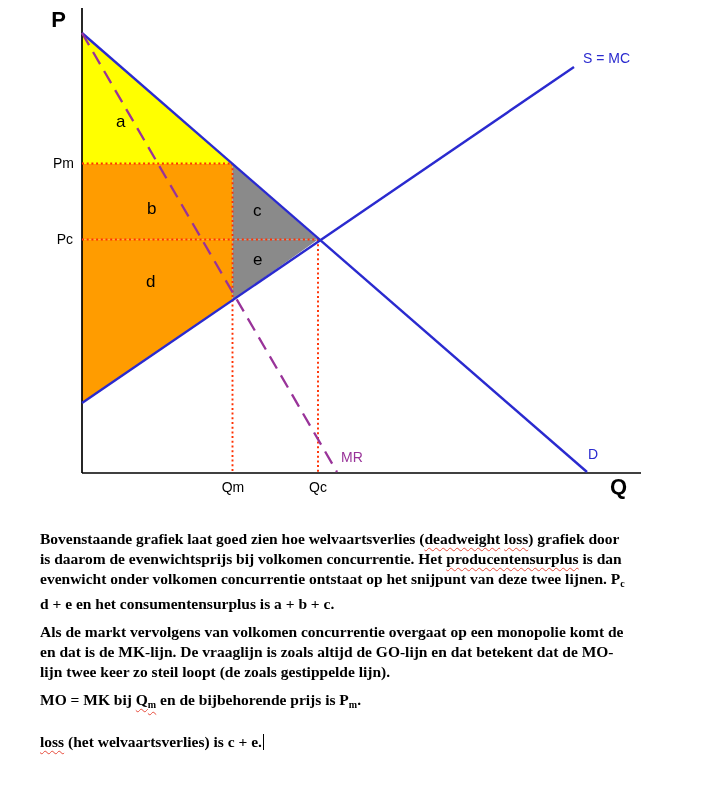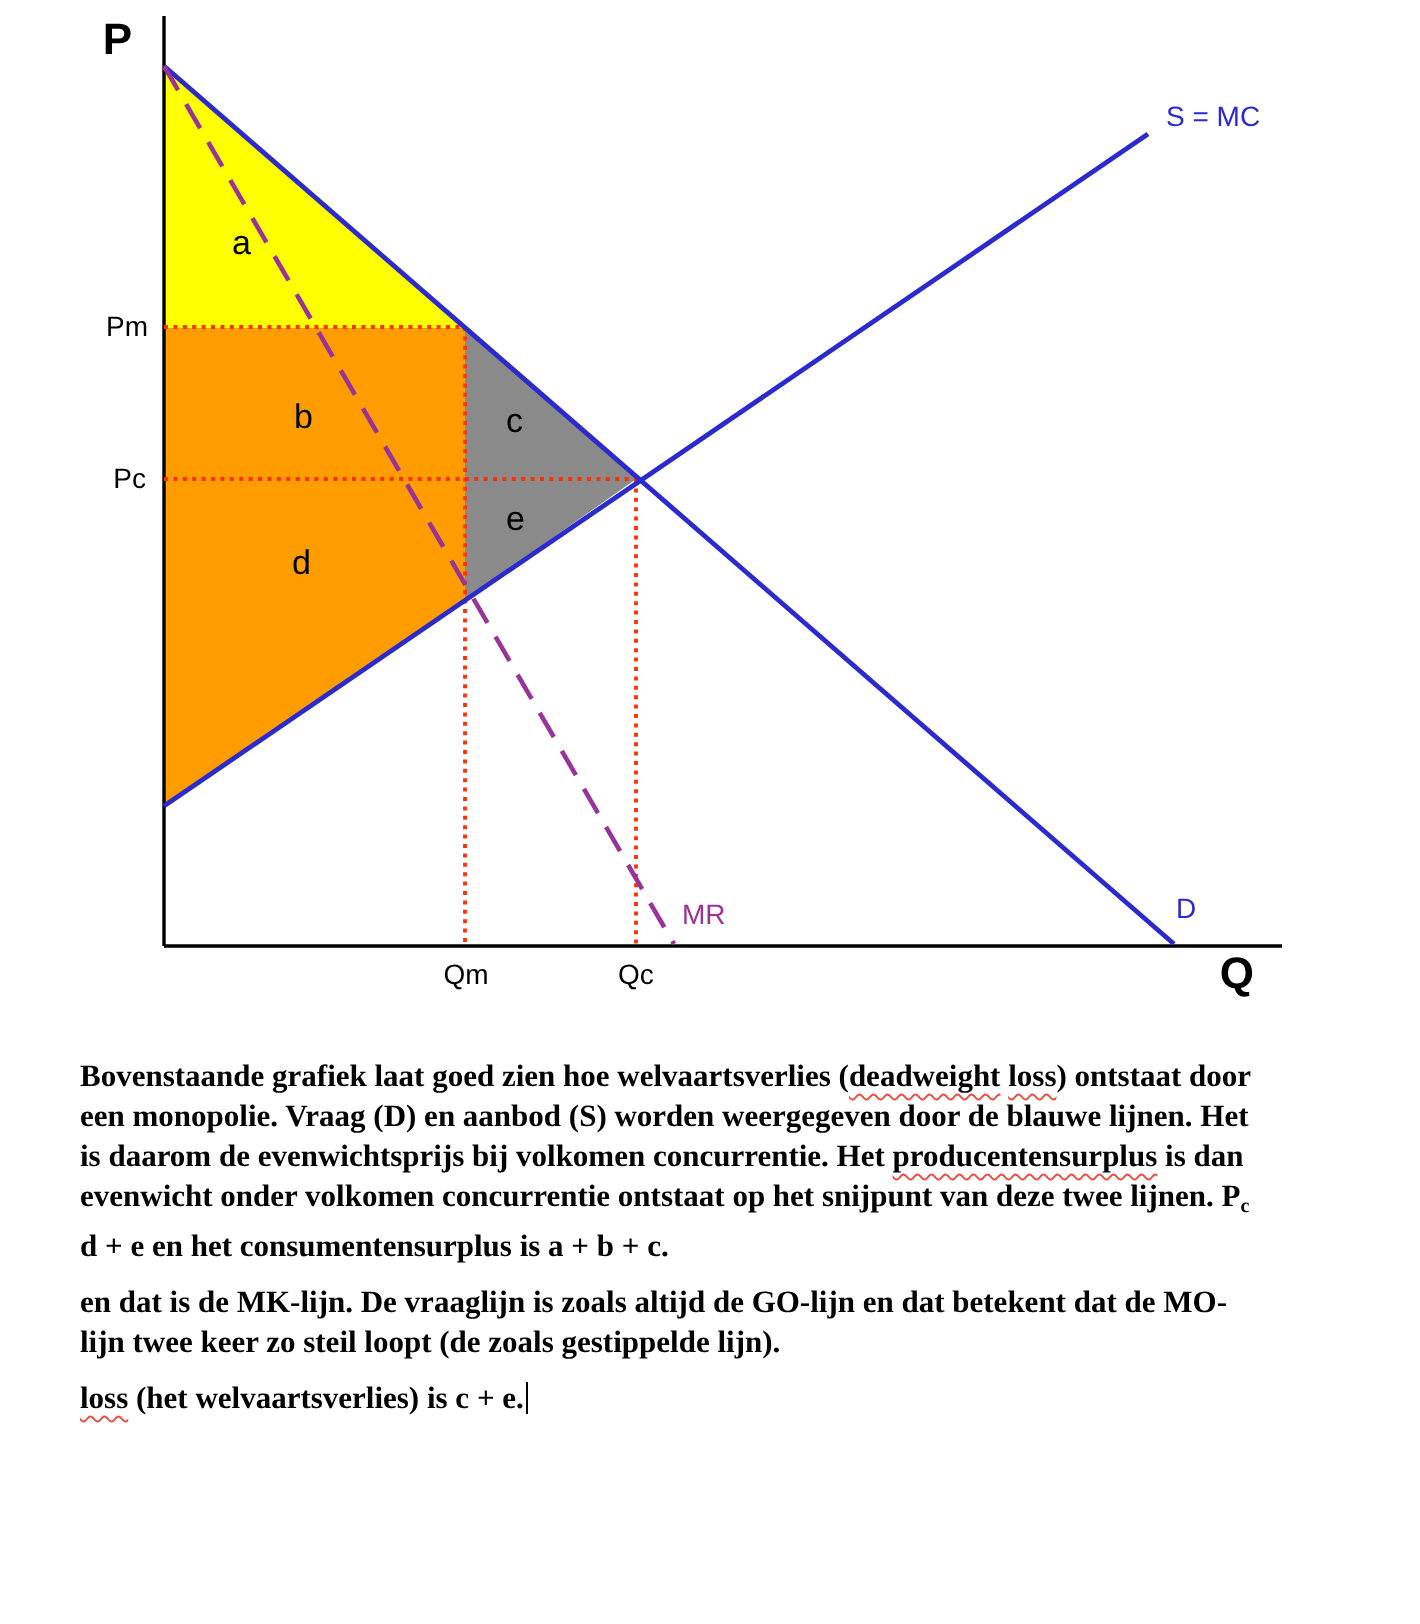--- a/index.html
+++ b/index.html
@@ -80,26 +80,29 @@
     <text class="region-letter" x="116" y="127">a</text>
     <text class="region-letter" x="147" y="214">b</text>
     <text class="region-letter" x="253" y="216">c</text>
     <text class="region-letter" x="146" y="287">d</text>
     <text class="region-letter" x="253" y="265">e</text>
   </svg>
 </div>
 
 <div class="text-block">
     <div class="para">
-      <div class="line"><span>Bovenstaande grafiek laat goed zien hoe welvaartsverlies (</span><span class="squiggle">deadweight</span><span> </span><span class="squiggle">loss</span><span>) ontstaat door</span></div>
-      <div class="line"><span>een monopolie. Vraag (D) en aanbod (S) worden weergegeven door de blauwe lijnen. Het</span></div>
+      <div class="line"><span>Bovenstaande grafiek laat goed zien hoe welvaartsverlies (</span><span class="squiggle">deadweight</span><span> </span><span class="squiggle">loss</span><span>) grafiek door</span></div>
       <div class="line"><span>is daarom de evenwichtsprijs bij volkomen concurrentie. Het </span><span class="squiggle">producentensurplus</span><span> is dan</span></div>
       <div class="line"><span>evenwicht onder volkomen concurrentie ontstaat op het snijpunt van deze twee lijnen. P</span><span class="sub">c</span></div>
       <div class="line"><span>d + e en het consumentensurplus is a + b + c.</span></div>
     </div>
     <div class="para">
+      <div class="line"><span>Als de markt vervolgens van volkomen concurrentie overgaat op een monopolie komt de</span></div>
       <div class="line"><span>en dat is de MK-lijn. De vraaglijn is zoals altijd de GO-lijn en dat betekent dat de MO-</span></div>
       <div class="line"><span>lijn twee keer zo steil loopt (de zoals gestippelde lijn).</span></div>
+    </div>
+    <div class="para extra">
+      <div class="line"><span>MO = MK bij </span><span class="squiggle">Q</span><span class="sub squiggle">m</span><span> en de bijbehorende prijs is P</span><span class="sub">m</span><span>.</span></div>
     </div>
     <div class="para">
       <div class="line"><span class="squiggle">loss</span><span> (het welvaartsverlies) is c + e.</span><span class="caret"></span></div>
     </div>
   </div>
 
 </body></html>

